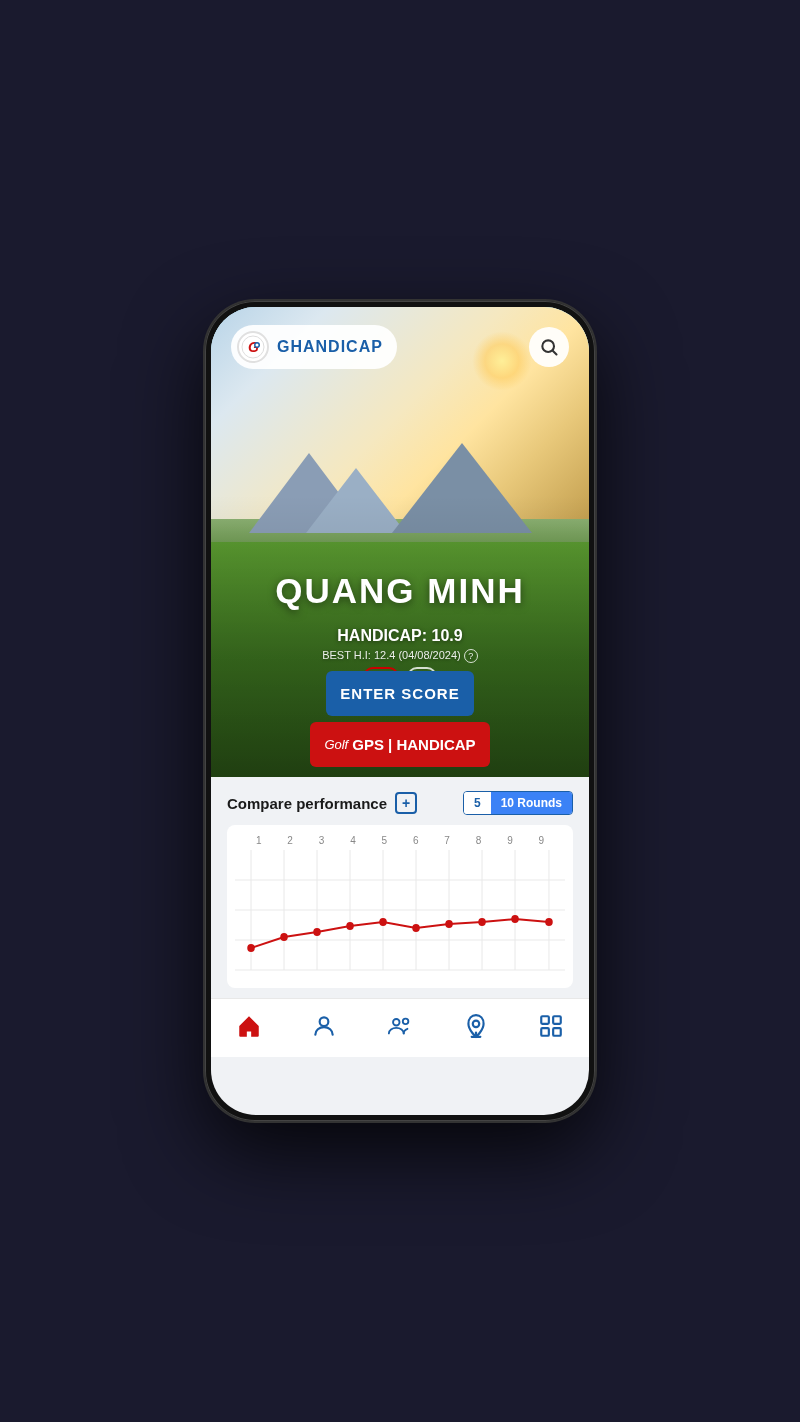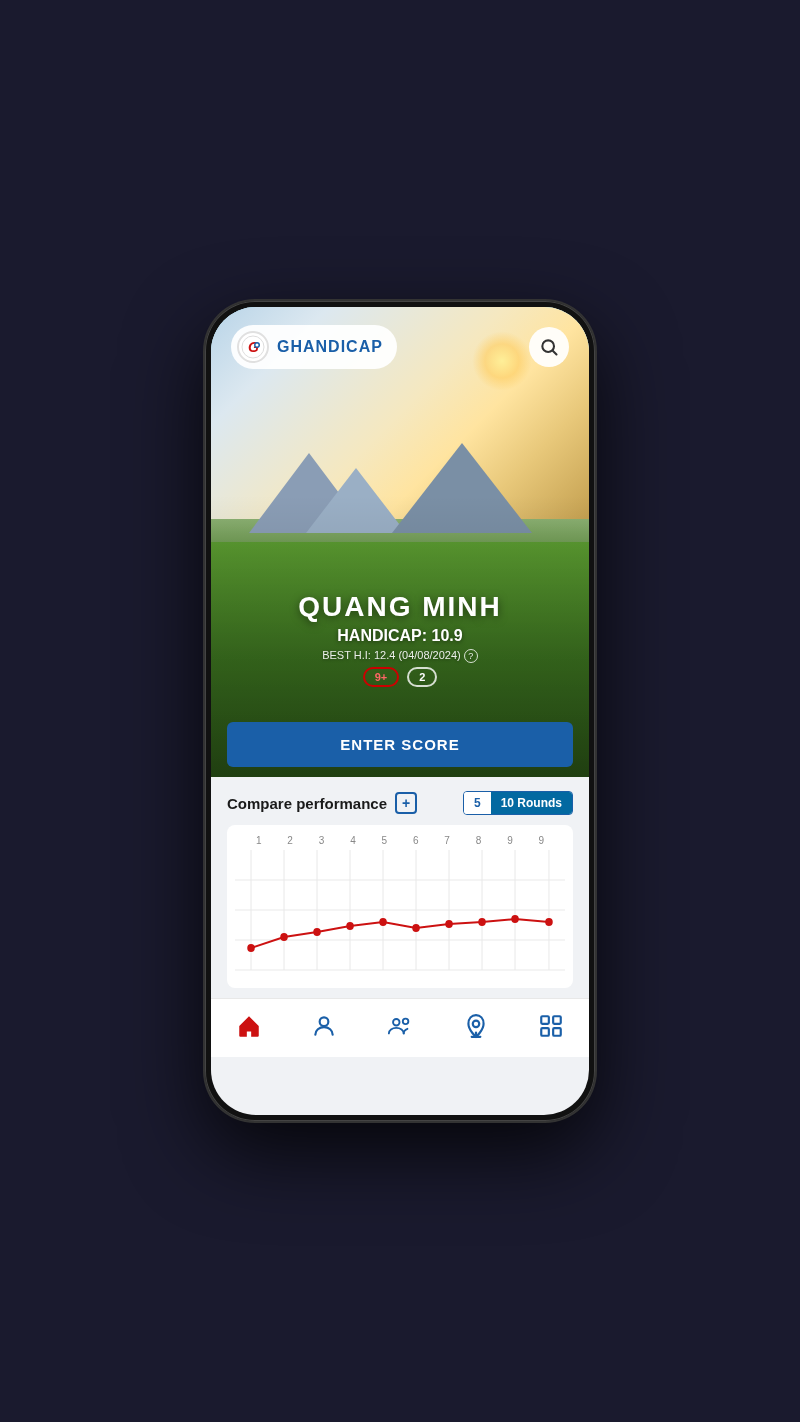--- a/index.html
+++ b/index.html
@@ -238,26 +238,26 @@
     
     .hero-content {
       position: absolute;
       bottom: 90px;
       left: 0; right: 0;
       text-align: center;
       z-index: 5;
     }
 
     .player-name {
-      font-size: 28px;
+      font-size: 35px;
       font-weight: 900;
       color: white;
       text-shadow: 0 2px 8px rgba(0,0,0,0.5);
       letter-spacing: 2px;
-      margin-bottom: 4px;
+      margin-bottom: 16px;
     }
 
     .handicap-label {
       font-size: 16px;
       font-weight: 700;
       color: white;
       text-shadow: 0 1px 4px rgba(0,0,0,0.5);
       margin-bottom: 4px;
     }
 
@@ -302,20 +302,21 @@
 
     
     .hero-buttons {
       position: absolute;
       bottom: 10px;
       left: 16px; right: 16px;
       z-index: 5;
       display: flex;
       flex-direction: column;
       gap: 6px;
+      align-items: center;
     }
 
     .btn-enter-score {
       background: #1a5fa8;
       color: white;
       font-size: 15px;
       font-weight: 800;
       padding: 14px;
       border: none;
       border-radius: 6px;
@@ -399,21 +400,21 @@
     .rounds-opt {
       padding: 4px 10px;
       font-size: 12px;
       font-weight: 600;
       cursor: pointer;
       color: #1a5fa8;
       background: white;
     }
 
     .rounds-opt.active {
-      background: #0369a1;
+      background: #3b82f6;
       color: white;
     }
 
     
     .chart-container {
       background: white;
       border-radius: 8px;
       padding: 10px 8px 8px;
       position: relative;
     }
@@ -543,20 +544,24 @@
           <span class="info-icon">?</span>
         </div>
         <div class="badges">
           <div class="badge badge-red">9+</div>
           <div class="badge">2</div>
         </div>
       </div>
 
       <div class="hero-buttons">
         <button class="btn-enter-score">ENTER SCORE</button>
+        <button class="btn-gps">
+          <span class="golf-text">Golf</span>
+          <span>GPS | HANDICAP</span>
+        </button>
       </div>
     </div>
 
     <div class="performance-section">
       <div class="perf-header">
         <div class="perf-title-area">
           <span class="perf-title">Compare performance</span>
           <div class="add-btn">+</div>
         </div>
         <div class="rounds-selector">

